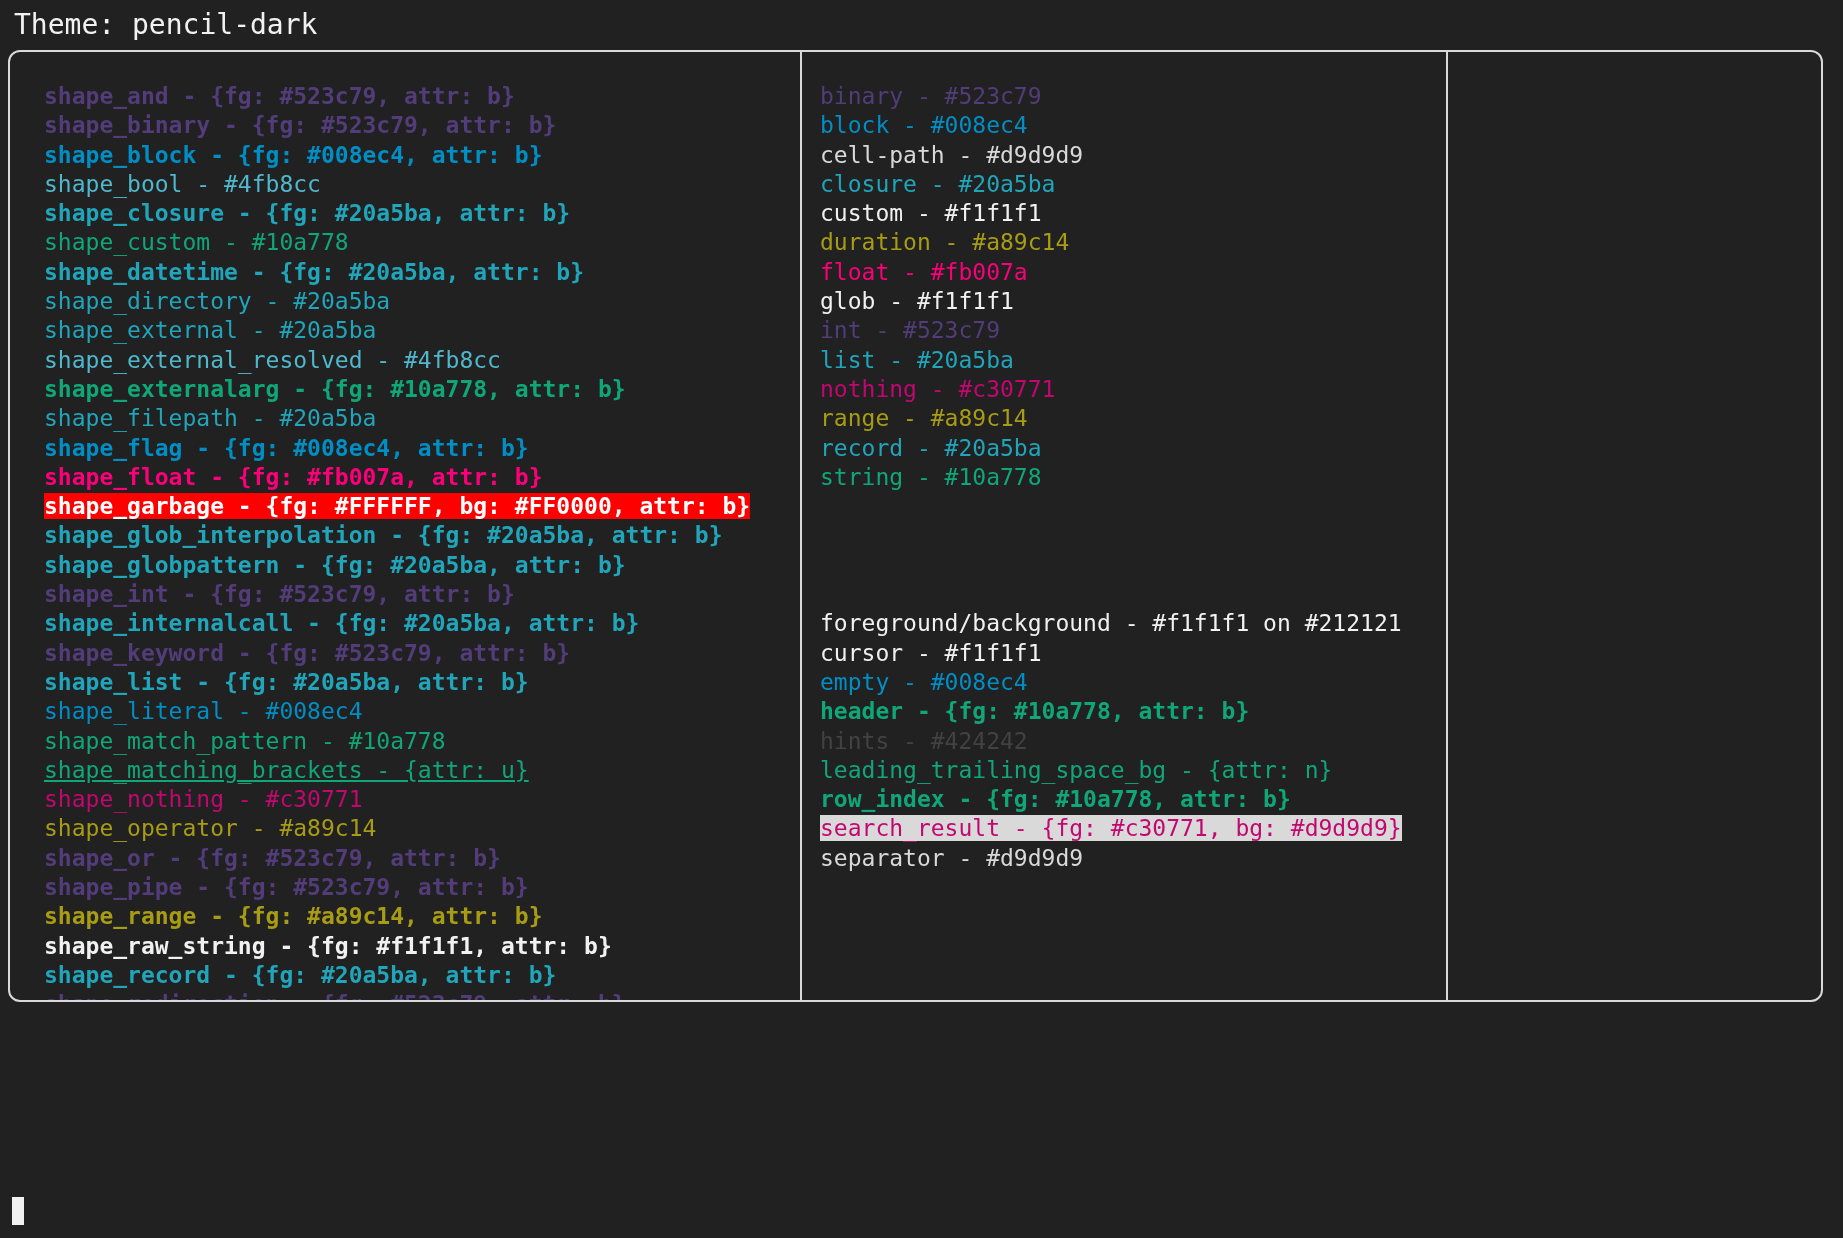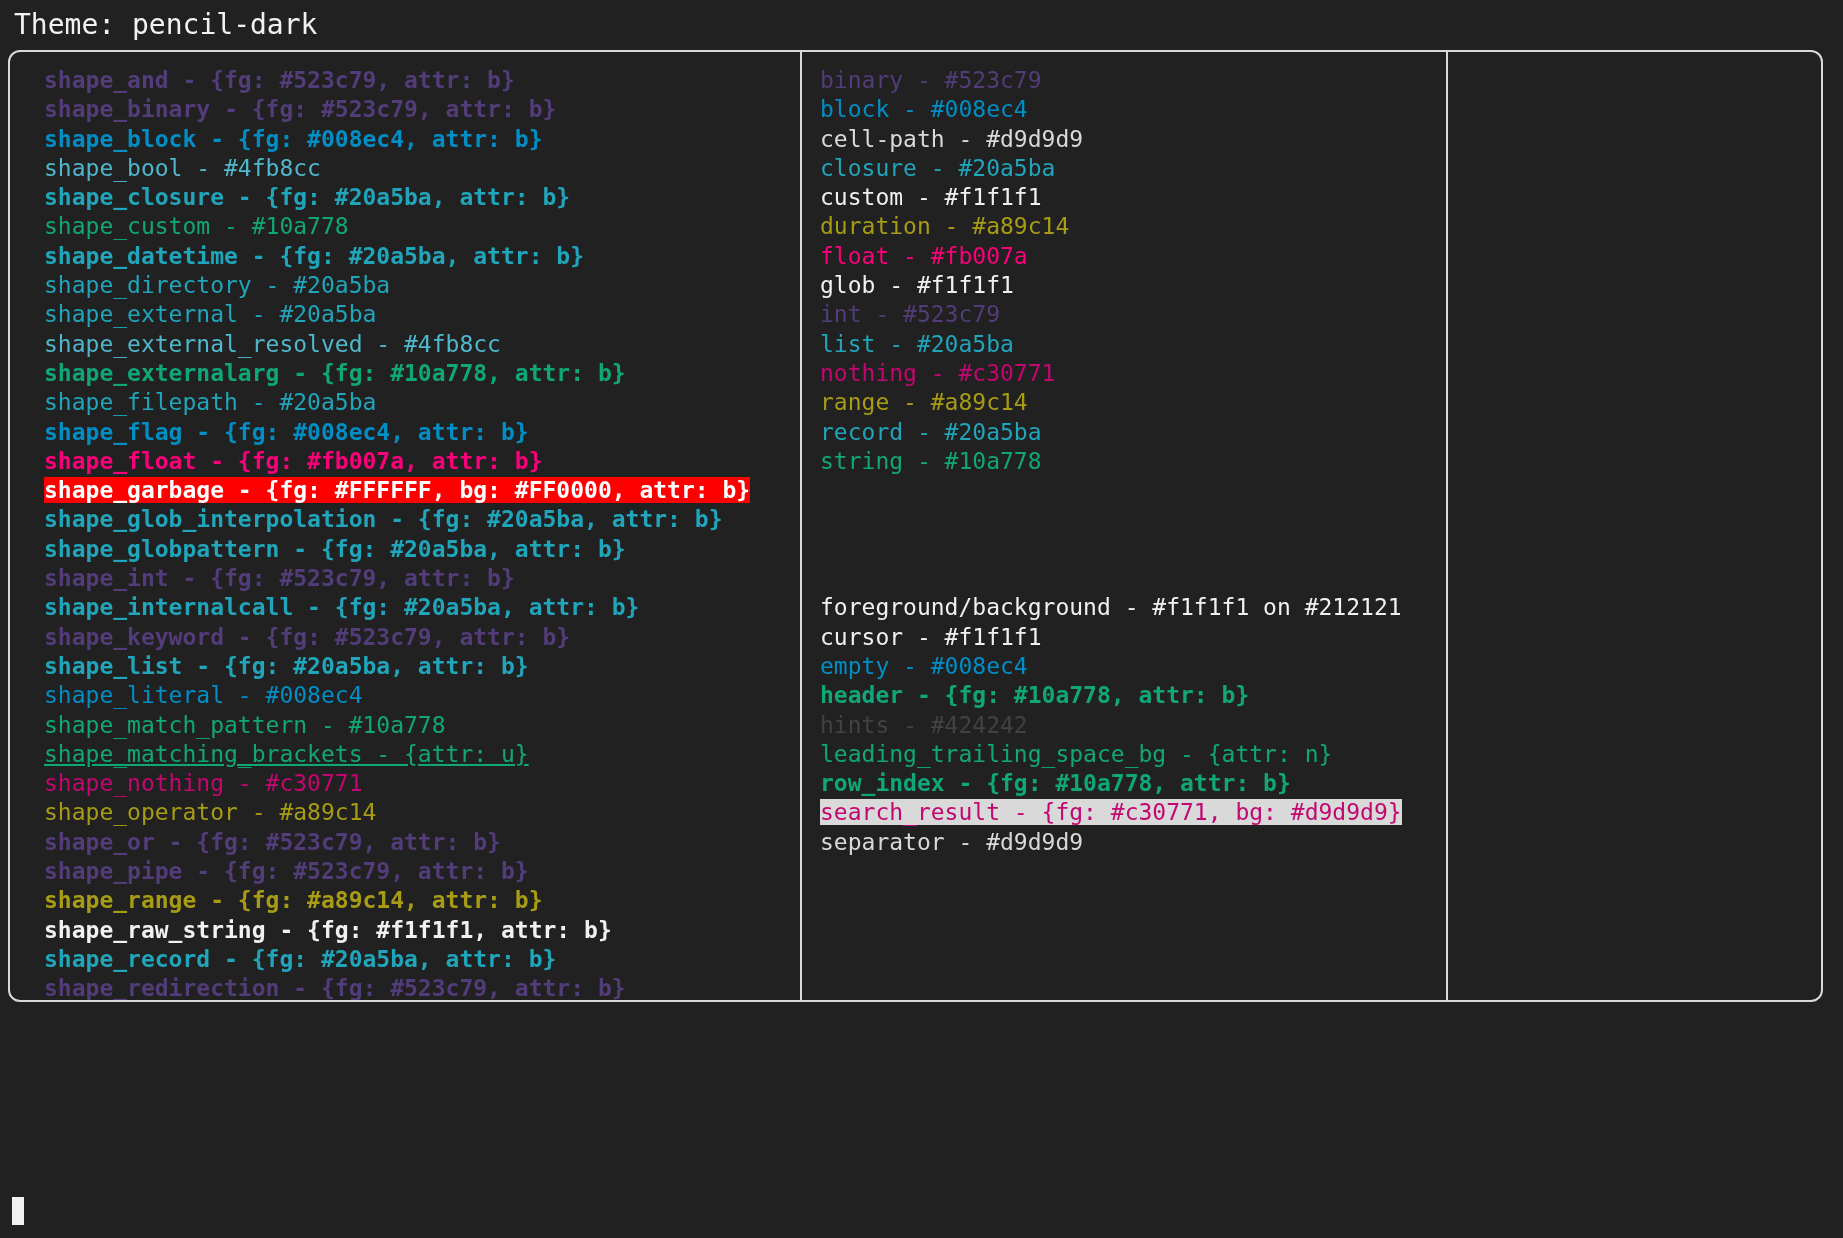--- a/index.html
+++ b/index.html
@@ -49,21 +49,21 @@
     top: 0;
     width: 2px;
     height: 100%;
     background: #d9d9d9;
   }
   .vsep.s1 { left: 790px; }
   .vsep.s2 { left: 1436px; }
 
   .col {
     position: absolute;
-    top: 0;
+    top: 16px;
     bottom: 0;
     overflow: hidden;
   }
   .col.left   { left: 0px;    width: 790px; }
   .col.mid    { left: 792px;  width: 644px; }
   .col.right  { left: 1438px; width: 375px; }
 
   .lines {
     padding: 14px 0 0 34px;
     white-space: pre;

